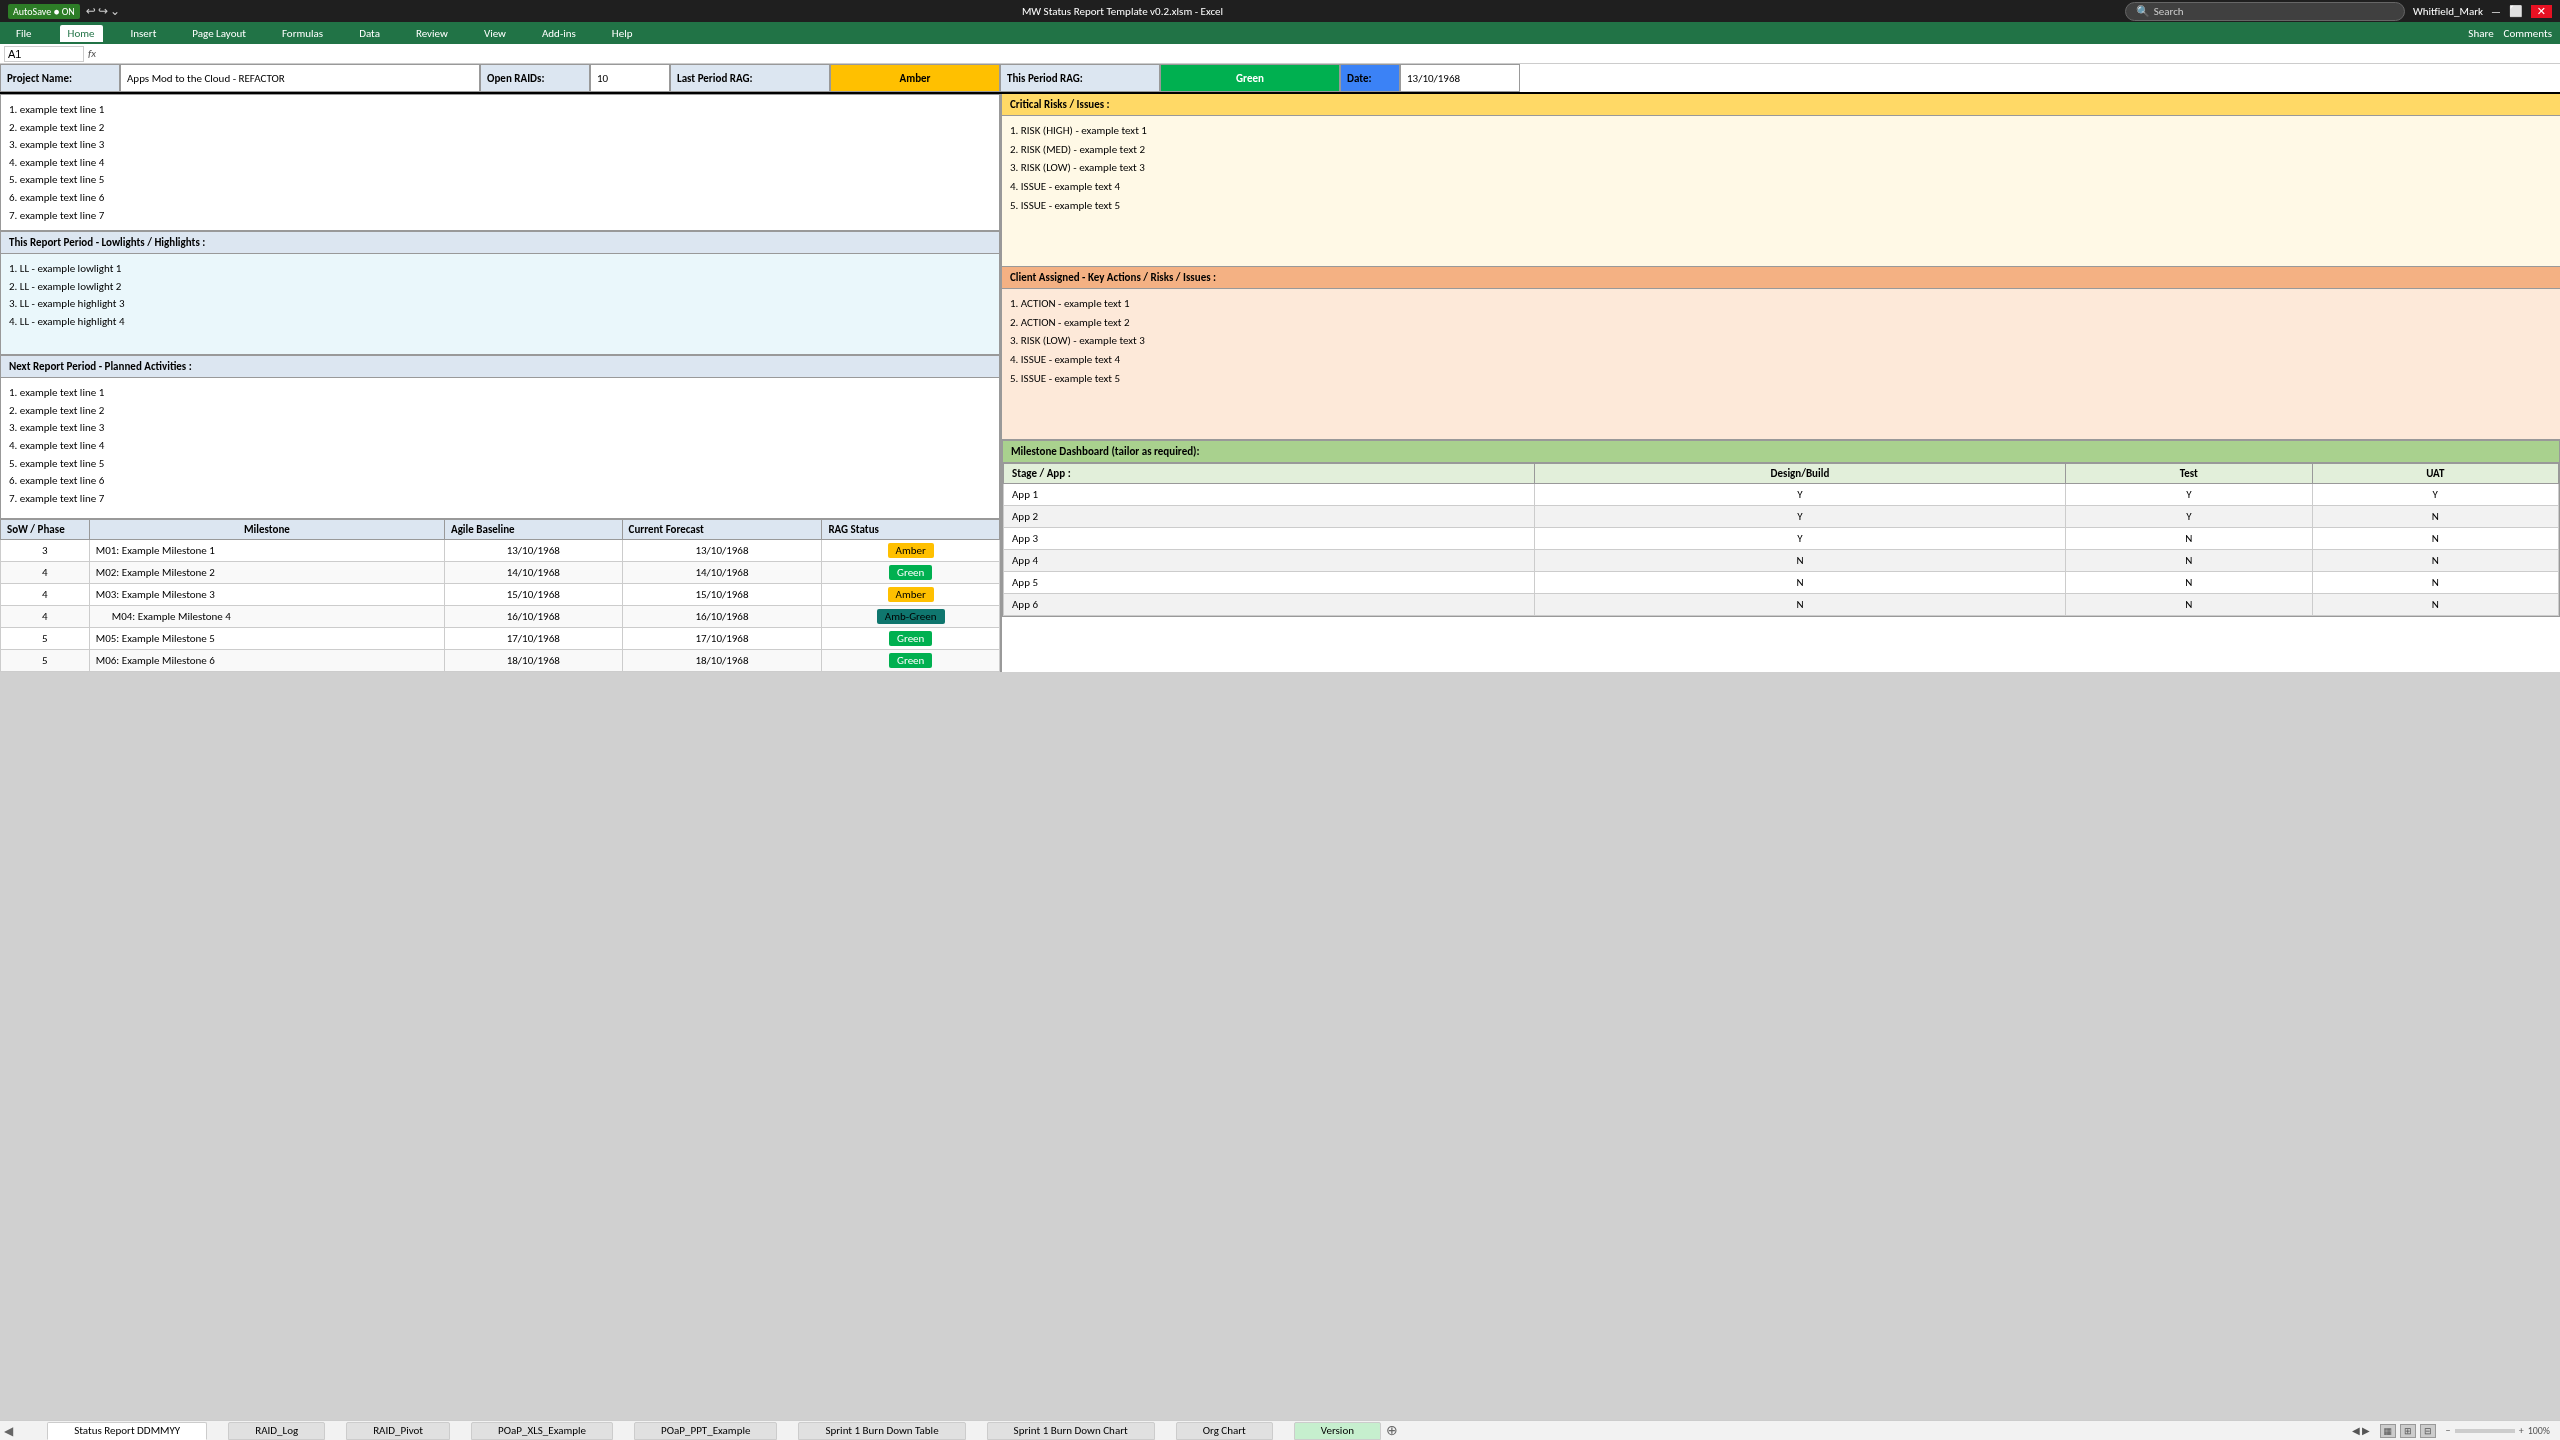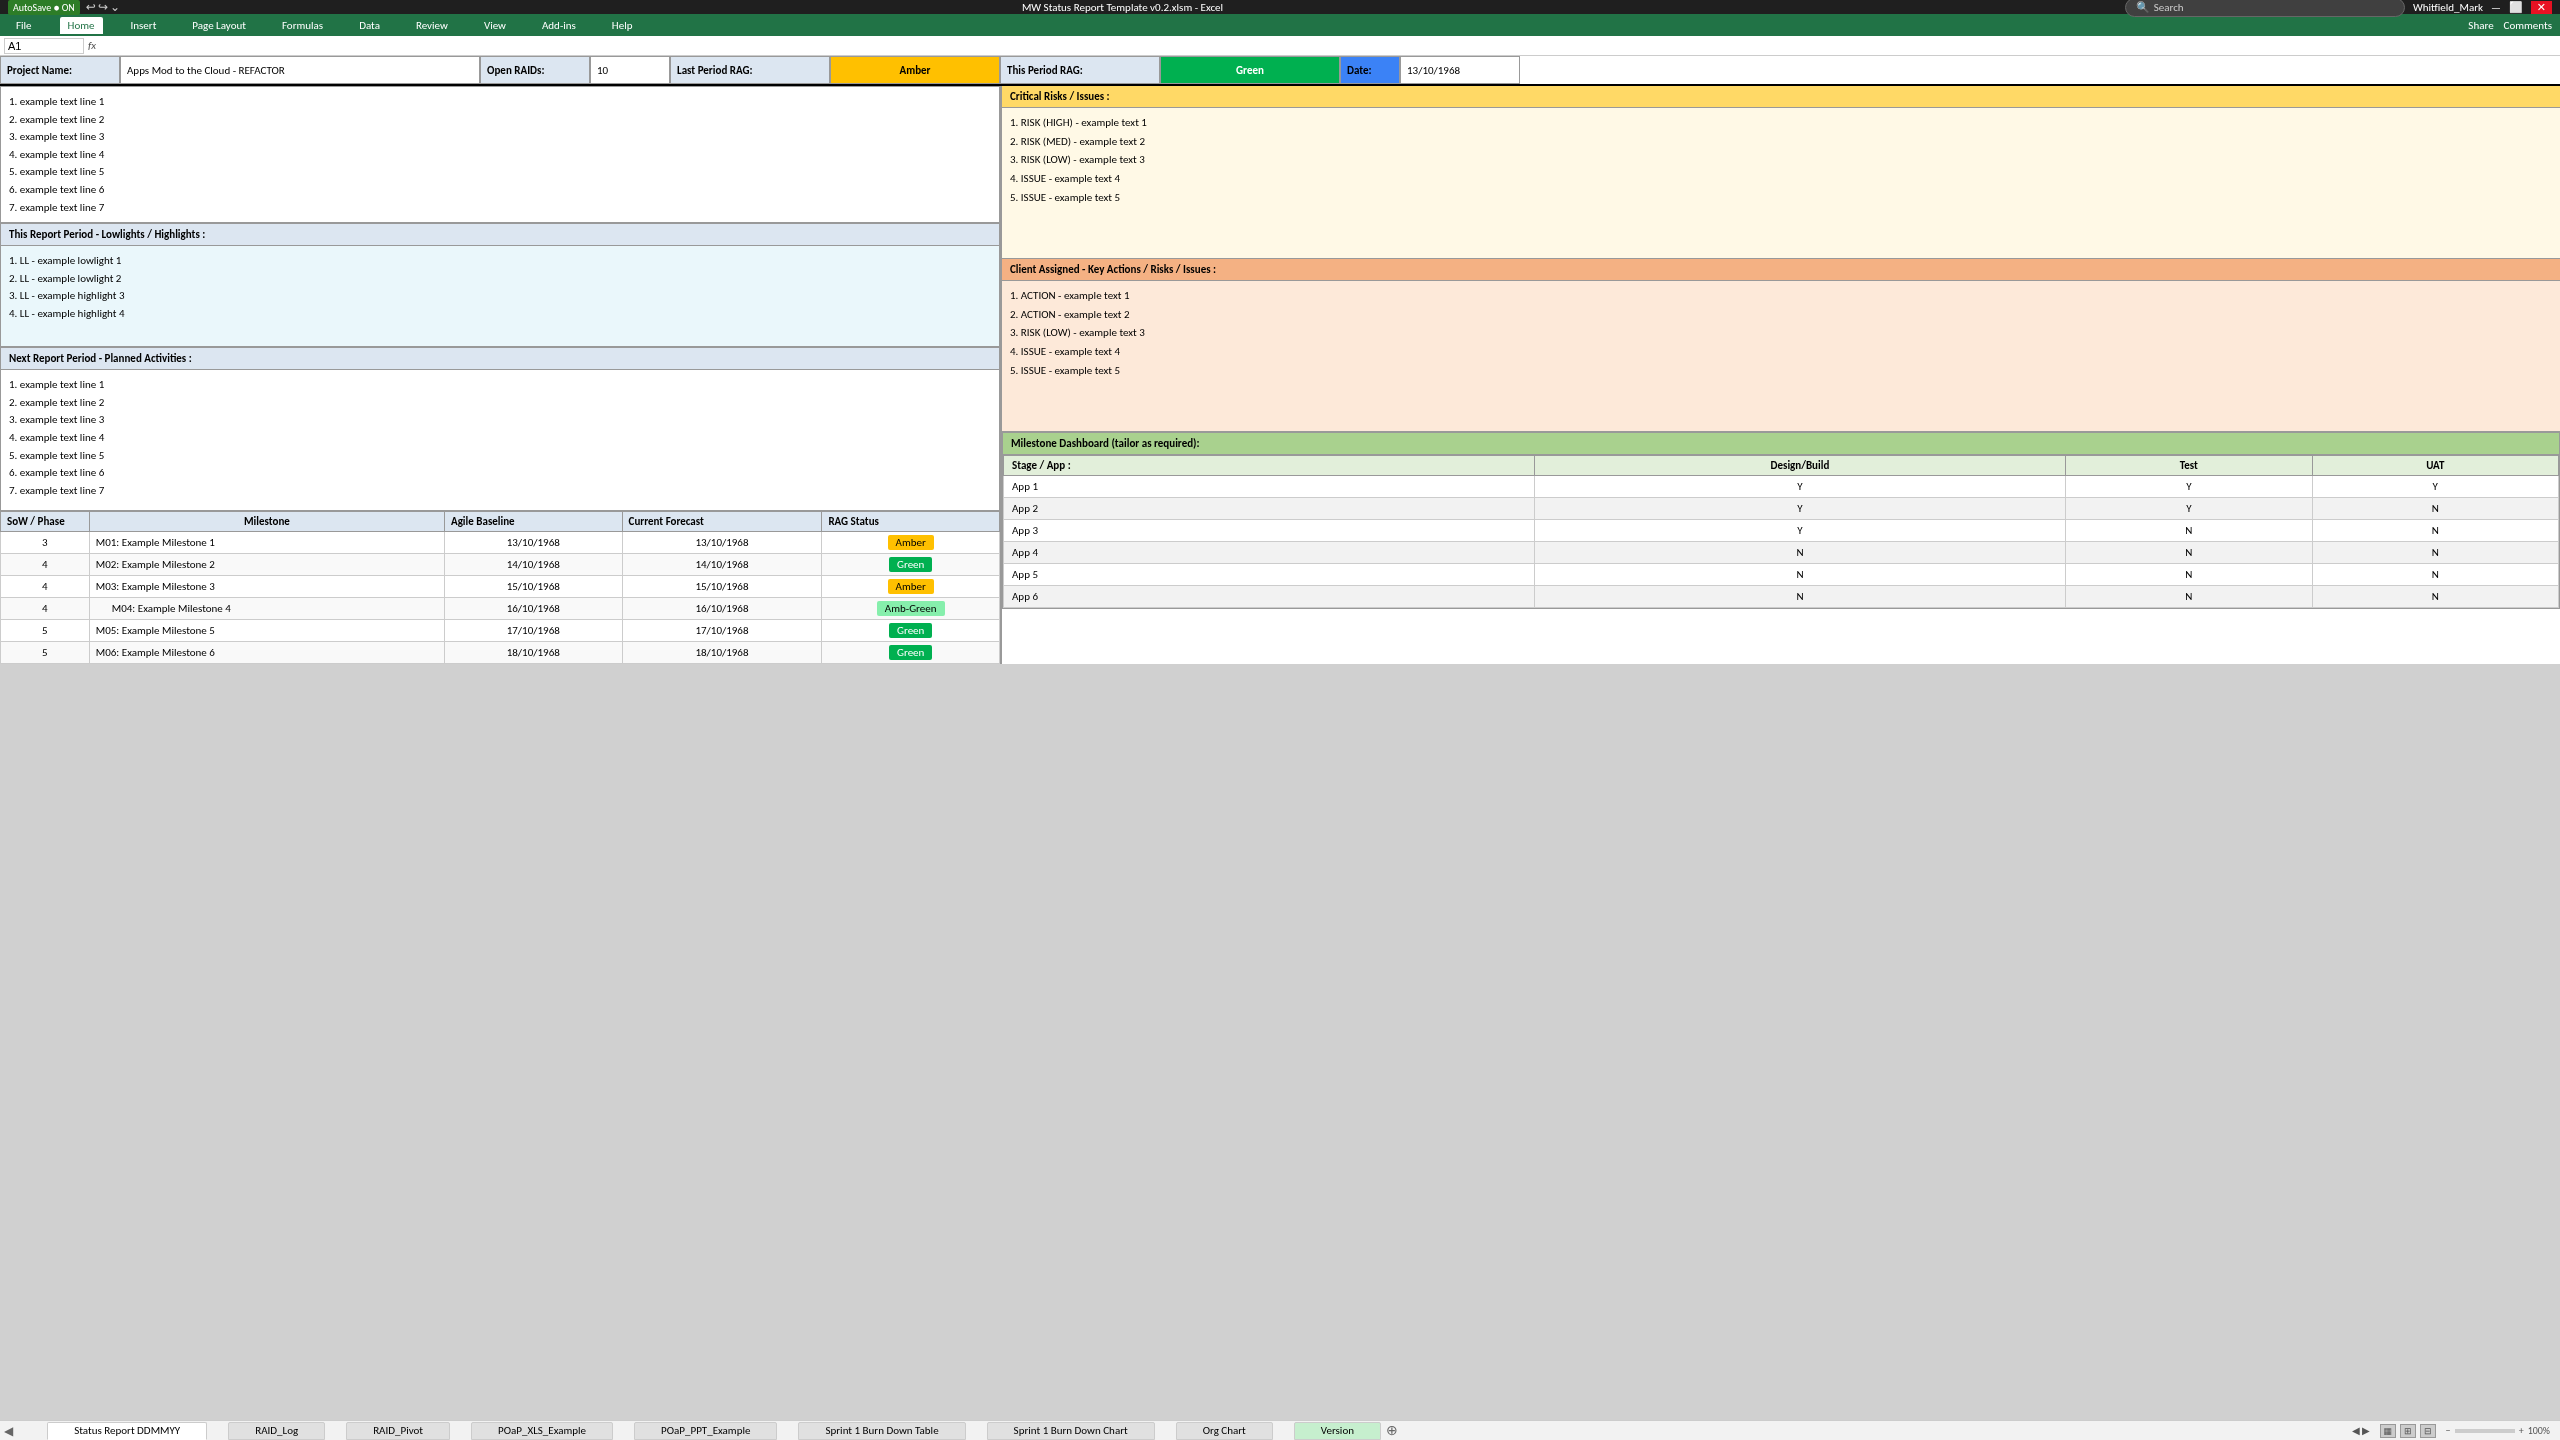--- a/index.html
+++ b/index.html
@@ -2,21 +2,21 @@
 <html><head>
   <meta charset="utf-8">
   <style>
     * { box-sizing: border-box; margin: 0; padding: 0; }
     body { font-family: Calibri, Arial, sans-serif; font-size: 11px; background: #d0d0d0; overflow: hidden; width: 2560px; height: 1440px; }
 
     
     .title-bar {
       background: #1f1f1f;
       color: #fff;
-      height: 14px;
+      height: 22px;
       display: flex;
       align-items: center;
       justify-content: space-between;
       padding: 0 8px;
       font-size: 11px;
     }
     .title-bar-left { display: flex; align-items: center; gap: 6px; }
     .title-bar-center { flex: 1; text-align: center; font-size: 11px; }
     .title-bar-right { display: flex; align-items: center; gap: 8px; }
     .autosave-label { background: #2d7d27; color: #fff; padding: 1px 5px; border-radius: 2px; font-size: 10px; }
@@ -165,21 +165,21 @@
     }
     .milestones-table td {
       border: 1px solid #ccc;
       padding: 3px 6px;
       text-align: center;
     }
     .milestones-table td:nth-child(2) { text-align: left; }
     .milestones-table tr:nth-child(even) { background: #f9f9f9; }
     .badge-amber { background: #FFC000; padding: 1px 8px; border-radius: 2px; display: inline-block; }
     .badge-green { background: #00B050; color: #fff; padding: 1px 8px; border-radius: 2px; display: inline-block; }
-    .badge-amb-green { background: #86efac; padding: 1px 8px; border-radius: 2px; display: inline-block; }
+    .badge-amb-green { background: #0f766e; padding: 1px 8px; border-radius: 2px; display: inline-block; }
 
     
     .milestone-dashboard {
       border: 1px solid #999;
     }
     .md-header {
       background: #a9d18e;
       padding: 4px 8px;
       font-weight: bold;
       font-size: 11px;

